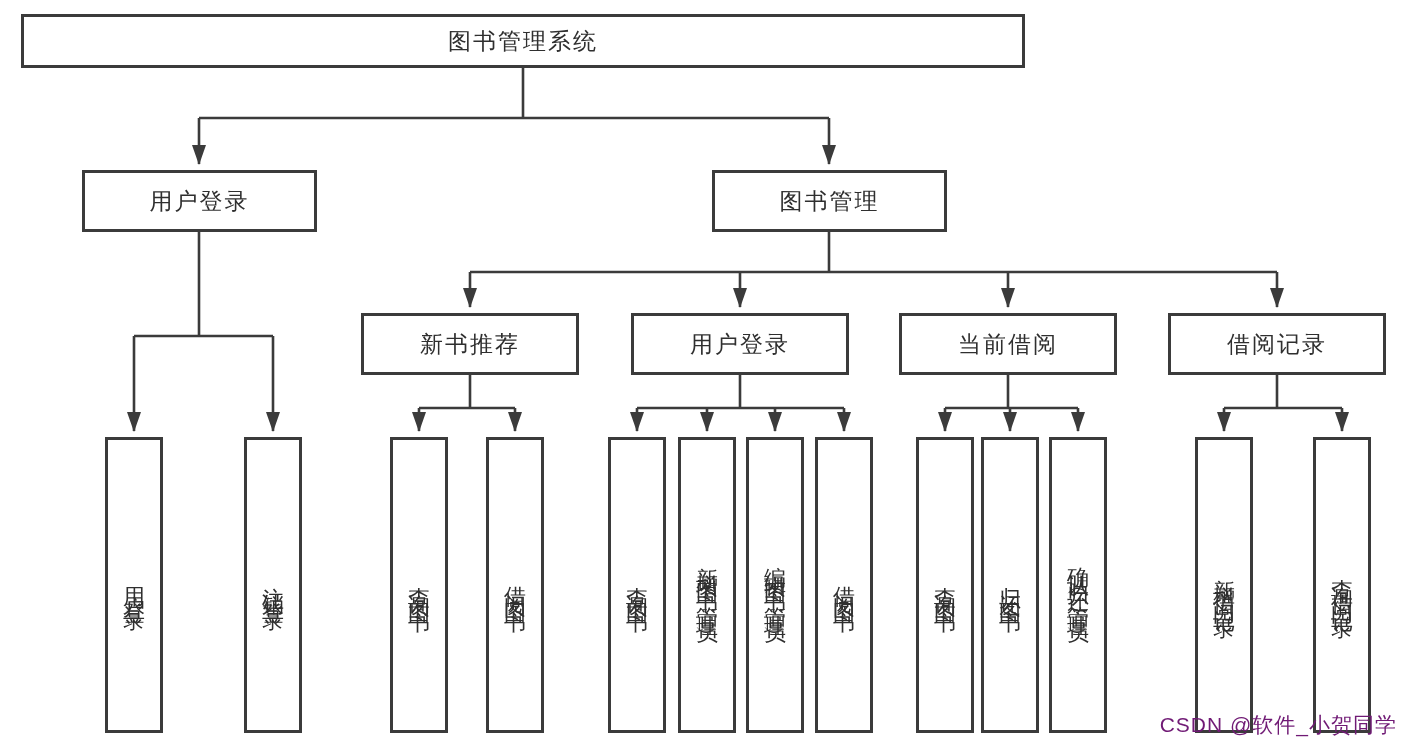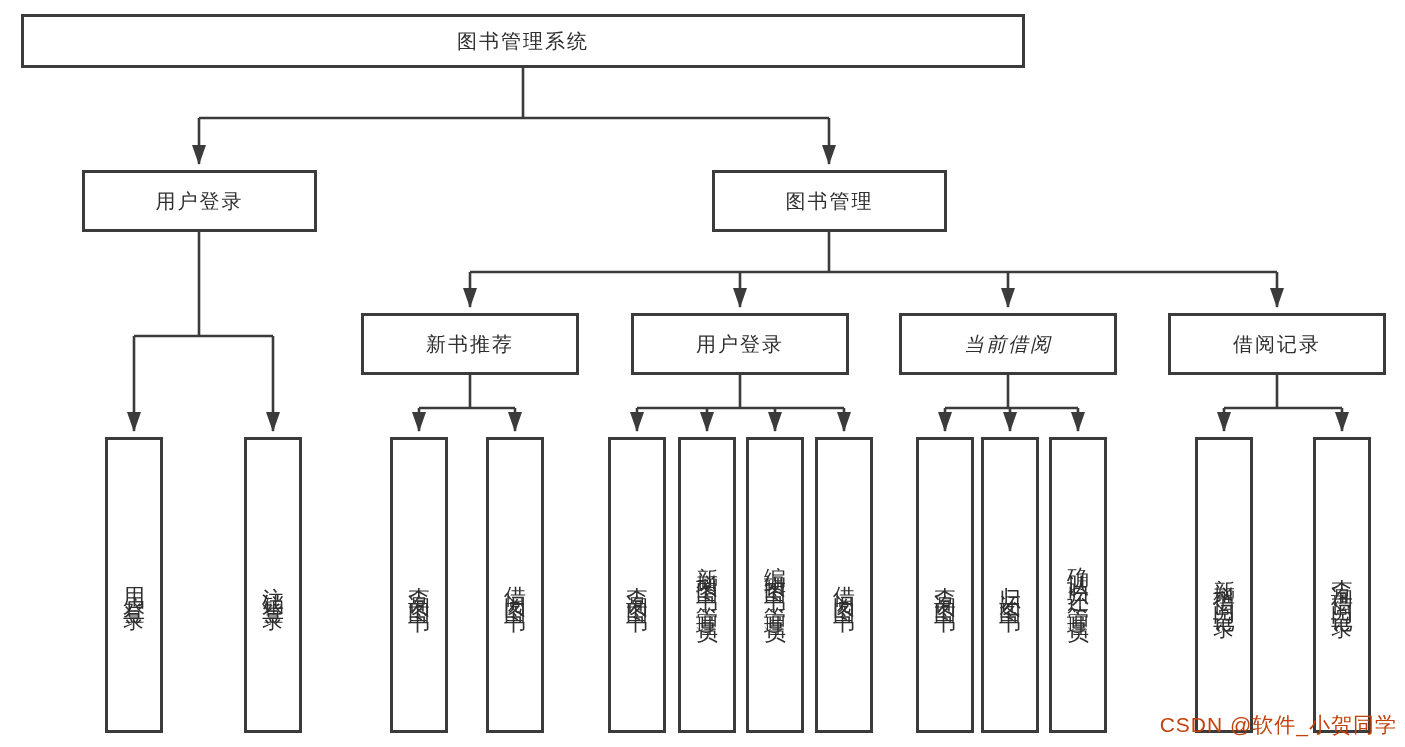--- a/index.html
+++ b/index.html
@@ -5,32 +5,32 @@
   html,body { margin:0; padding:0; background:#ffffff; }
   #stage {
     position:relative; width:1405px; height:747px; background:#ffffff;
     font-family:"Liberation Sans", sans-serif; color:#2f2f2f; overflow:hidden;
   }
   #wires { position:absolute; left:0; top:0; }
   .node {
     position:absolute; box-sizing:border-box; border:3px solid #3b3b3b; background:#ffffff;
     display:flex; align-items:center; justify-content:center;
   }
-  .node .lbl { font-size:20px; letter-spacing:2px; white-space:nowrap; color:#2f2f2f; }
+  .node .lbl { font-size:23px; letter-spacing:2px; white-space:nowrap; color:#2f2f2f; }
   .root   { left:21px;  top:14px;  width:1004px; height:54px; }
   .lvl2   { top:170px; height:62px; width:235px; }
   .lvl3   { top:313px; height:62px; width:218px; }
   .leaf   { top:437px; height:296px; width:58px; }
   .leaf .vlbl {
     writing-mode:vertical-rl; text-orientation:mixed;
     font-size:22px; letter-spacing:8px; line-height:1; color:#2f2f2f;
   }
   #watermark {
     position:absolute; right:8px; bottom:8px;
-    font-size:21px; color:#c2410c; letter-spacing:1px; white-space:nowrap;
+    font-size:21px; color:#701a75; letter-spacing:1px; white-space:nowrap;
   }
 </style>
 </head>
 <body>
 
 <div id="stage">
 
   <svg id="wires" width="1405" height="747" viewBox="0 0 1405 747">
     <defs>
       <marker id="arrow" viewBox="0 0 20 16" refX="19" refY="8" markerUnits="userSpaceOnUse" markerWidth="20" markerHeight="16" orient="auto">
@@ -91,21 +91,21 @@
   <div class="node lvl2" style="left:712px;">
     <span class="lbl">图书管理</span>
   </div>
 
   <div class="node lvl3" style="left:361px;">
     <span class="lbl">新书推荐</span>
   </div>
   <div class="node lvl3" style="left:631px;">
     <span class="lbl">用户登录</span>
   </div>
-  <div class="node lvl3" style="left:899px;font-style:italic;">
+  <div class="node lvl3" style="left:899px;">
     <span class="lbl">当前借阅</span>
   </div>
   <div class="node lvl3" style="left:1168px;">
     <span class="lbl">借阅记录</span>
   </div>
 
   <div class="node leaf" style="left:105px;">
     <span class="vlbl">用户登录</span>
   </div>
   <div class="node leaf" style="left:244px;">

